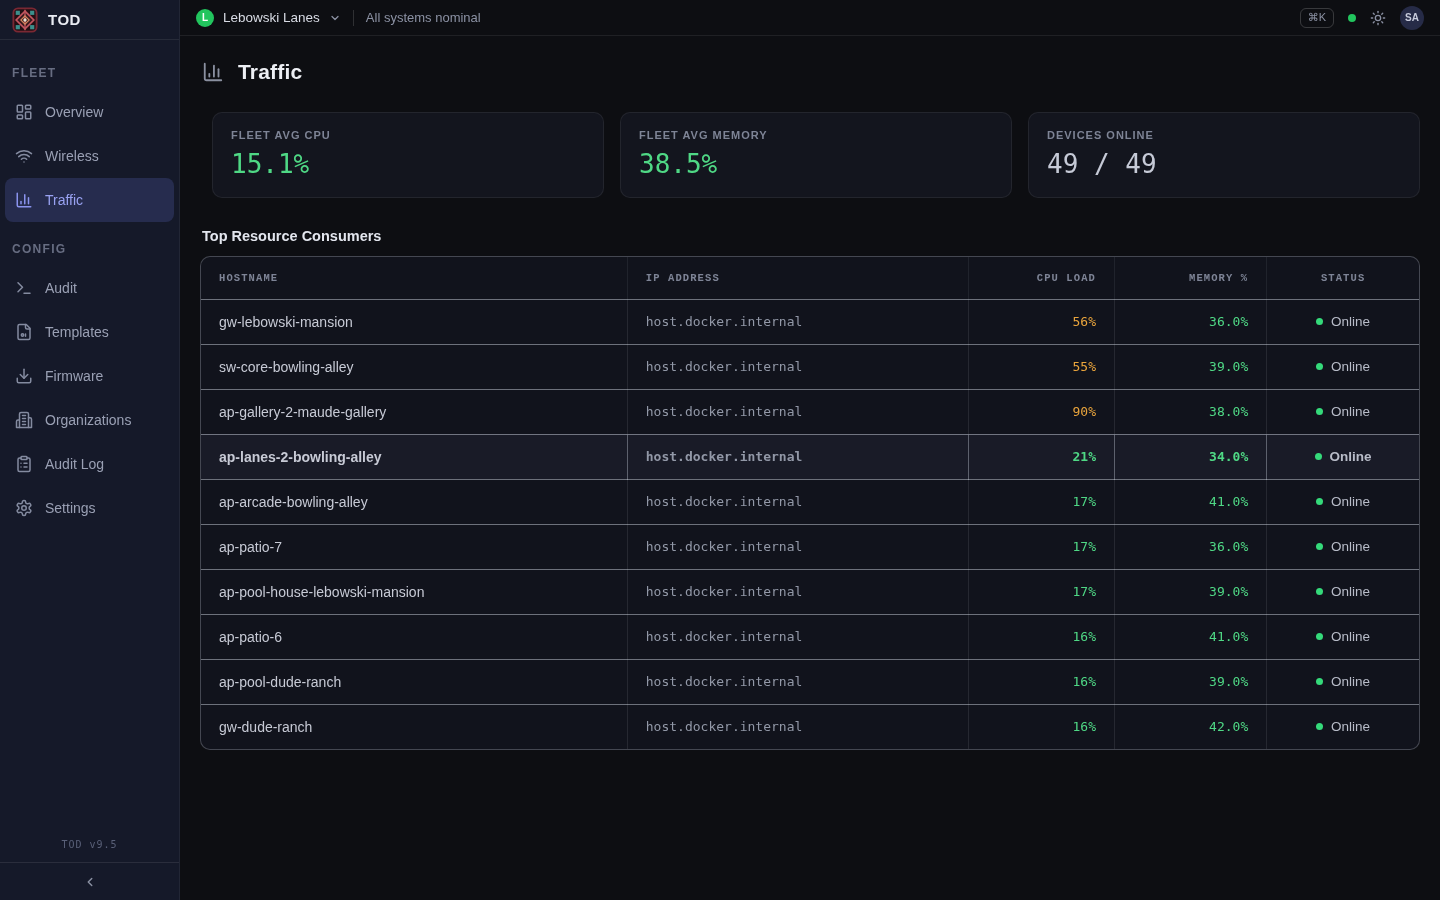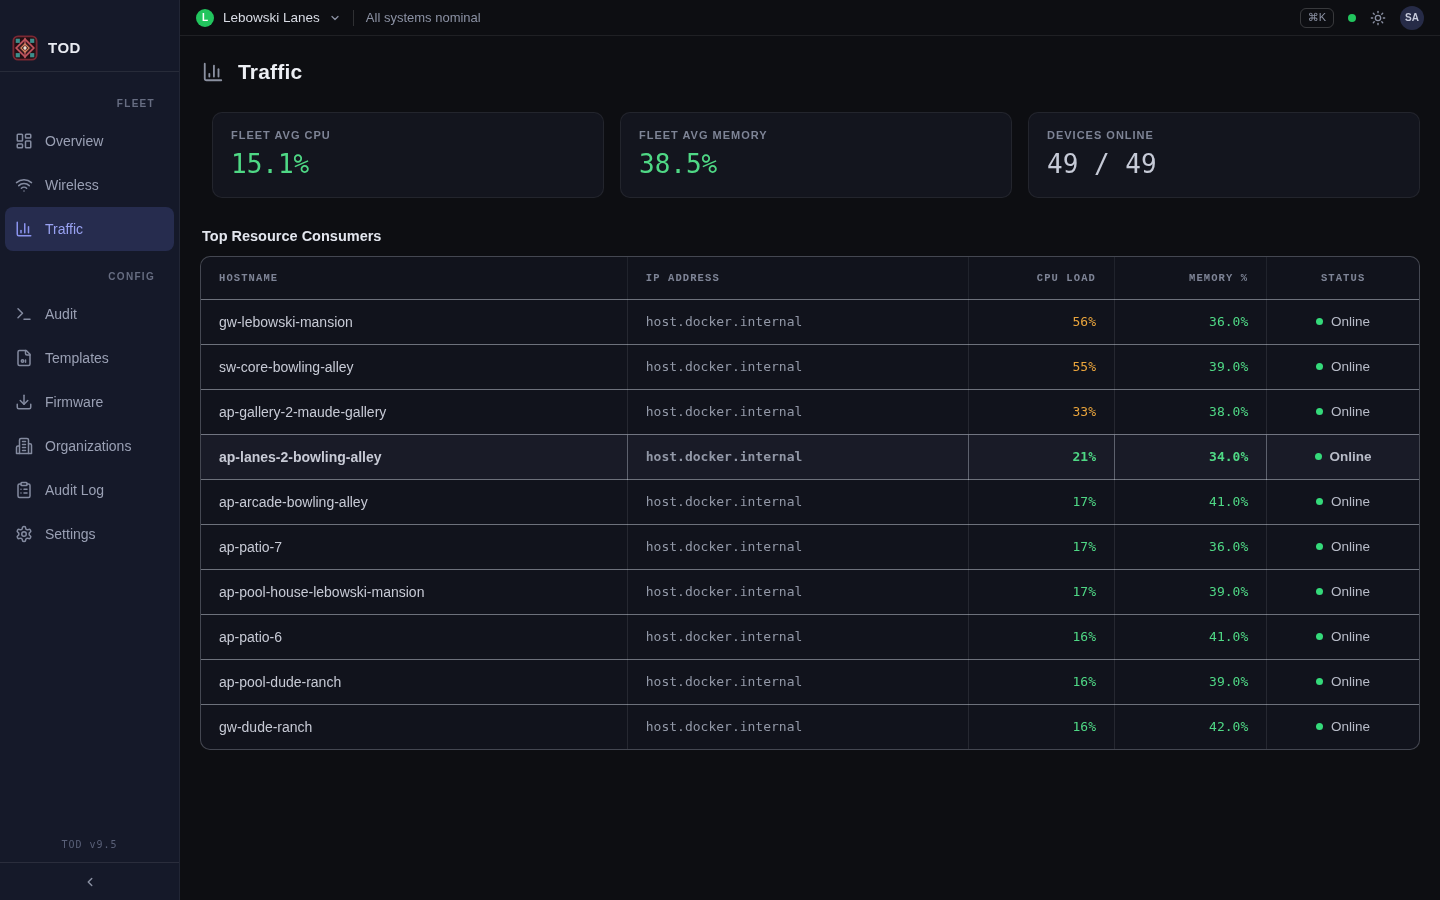--- a/index.html
+++ b/index.html
@@ -11,28 +11,28 @@
   }
   svg { display:block; }
 
   
   .sidebar {
     position:fixed; left:0; top:0; bottom:0; width:180px;
     background:#151929; border-right:1px solid rgba(255,255,255,0.06);
     display:flex; flex-direction:column; z-index:5;
   }
   .side-logo {
-    height:48px; display:flex; align-items:center; gap:10px;
-    padding:0 12px; border-bottom:1px solid rgba(255,255,255,0.08); flex:none;margin-top:24px;
+    height:40px; display:flex; align-items:center; gap:10px;
+    padding:0 12px; border-bottom:1px solid rgba(255,255,255,0.08); flex:none;
   }
   .logo-text { color:#e9ebf2; font-weight:700; font-size:15px; letter-spacing:.5px; }
   .side-nav { flex:1; padding-top:6px; }
   .section-label {
-    padding:20px 24px 10px; font-size:10px; font-weight:700;
-    letter-spacing:1.3px; color:#676d82;text-align:right;
+    padding:20px 12px 10px; font-size:12px; font-weight:700;
+    letter-spacing:1.3px; color:#676d82;
   }
   .nav-item {
     display:flex; align-items:center; gap:12px; height:44px;
     padding:0 15px; color:#9aa0b4; font-size:14px; cursor:pointer;
   }
   .nav-item .nicon { color:#848ba0; flex:none; }
   .nav-item.active {
     background:#262c4e; margin:0 5px; padding:0 10px; border-radius:8px;
     color:#99a2f2;
   }
@@ -375,21 +375,21 @@
         <tr>
           <td class="c-host">sw-core-bowling-alley</td>
           <td class="c-ip">host.docker.internal</td>
           <td class="c-cpu amber">55%</td>
           <td class="c-mem green">39.0%</td>
           <td class="c-status"><span class="dot"></span><span>Online</span></td>
         </tr>
         <tr>
           <td class="c-host">ap-gallery-2-maude-gallery</td>
           <td class="c-ip">host.docker.internal</td>
-          <td class="c-cpu amber">33%</td>
+          <td class="c-cpu amber">90%</td>
           <td class="c-mem green">38.0%</td>
           <td class="c-status"><span class="dot"></span><span>Online</span></td>
         </tr>
         <tr class="hovered">
           <td class="c-host">ap-lanes-2-bowling-alley</td>
           <td class="c-ip">host.docker.internal</td>
           <td class="c-cpu green">21%</td>
           <td class="c-mem green">34.0%</td>
           <td class="c-status"><span class="dot"></span><span>Online</span></td>
         </tr>

